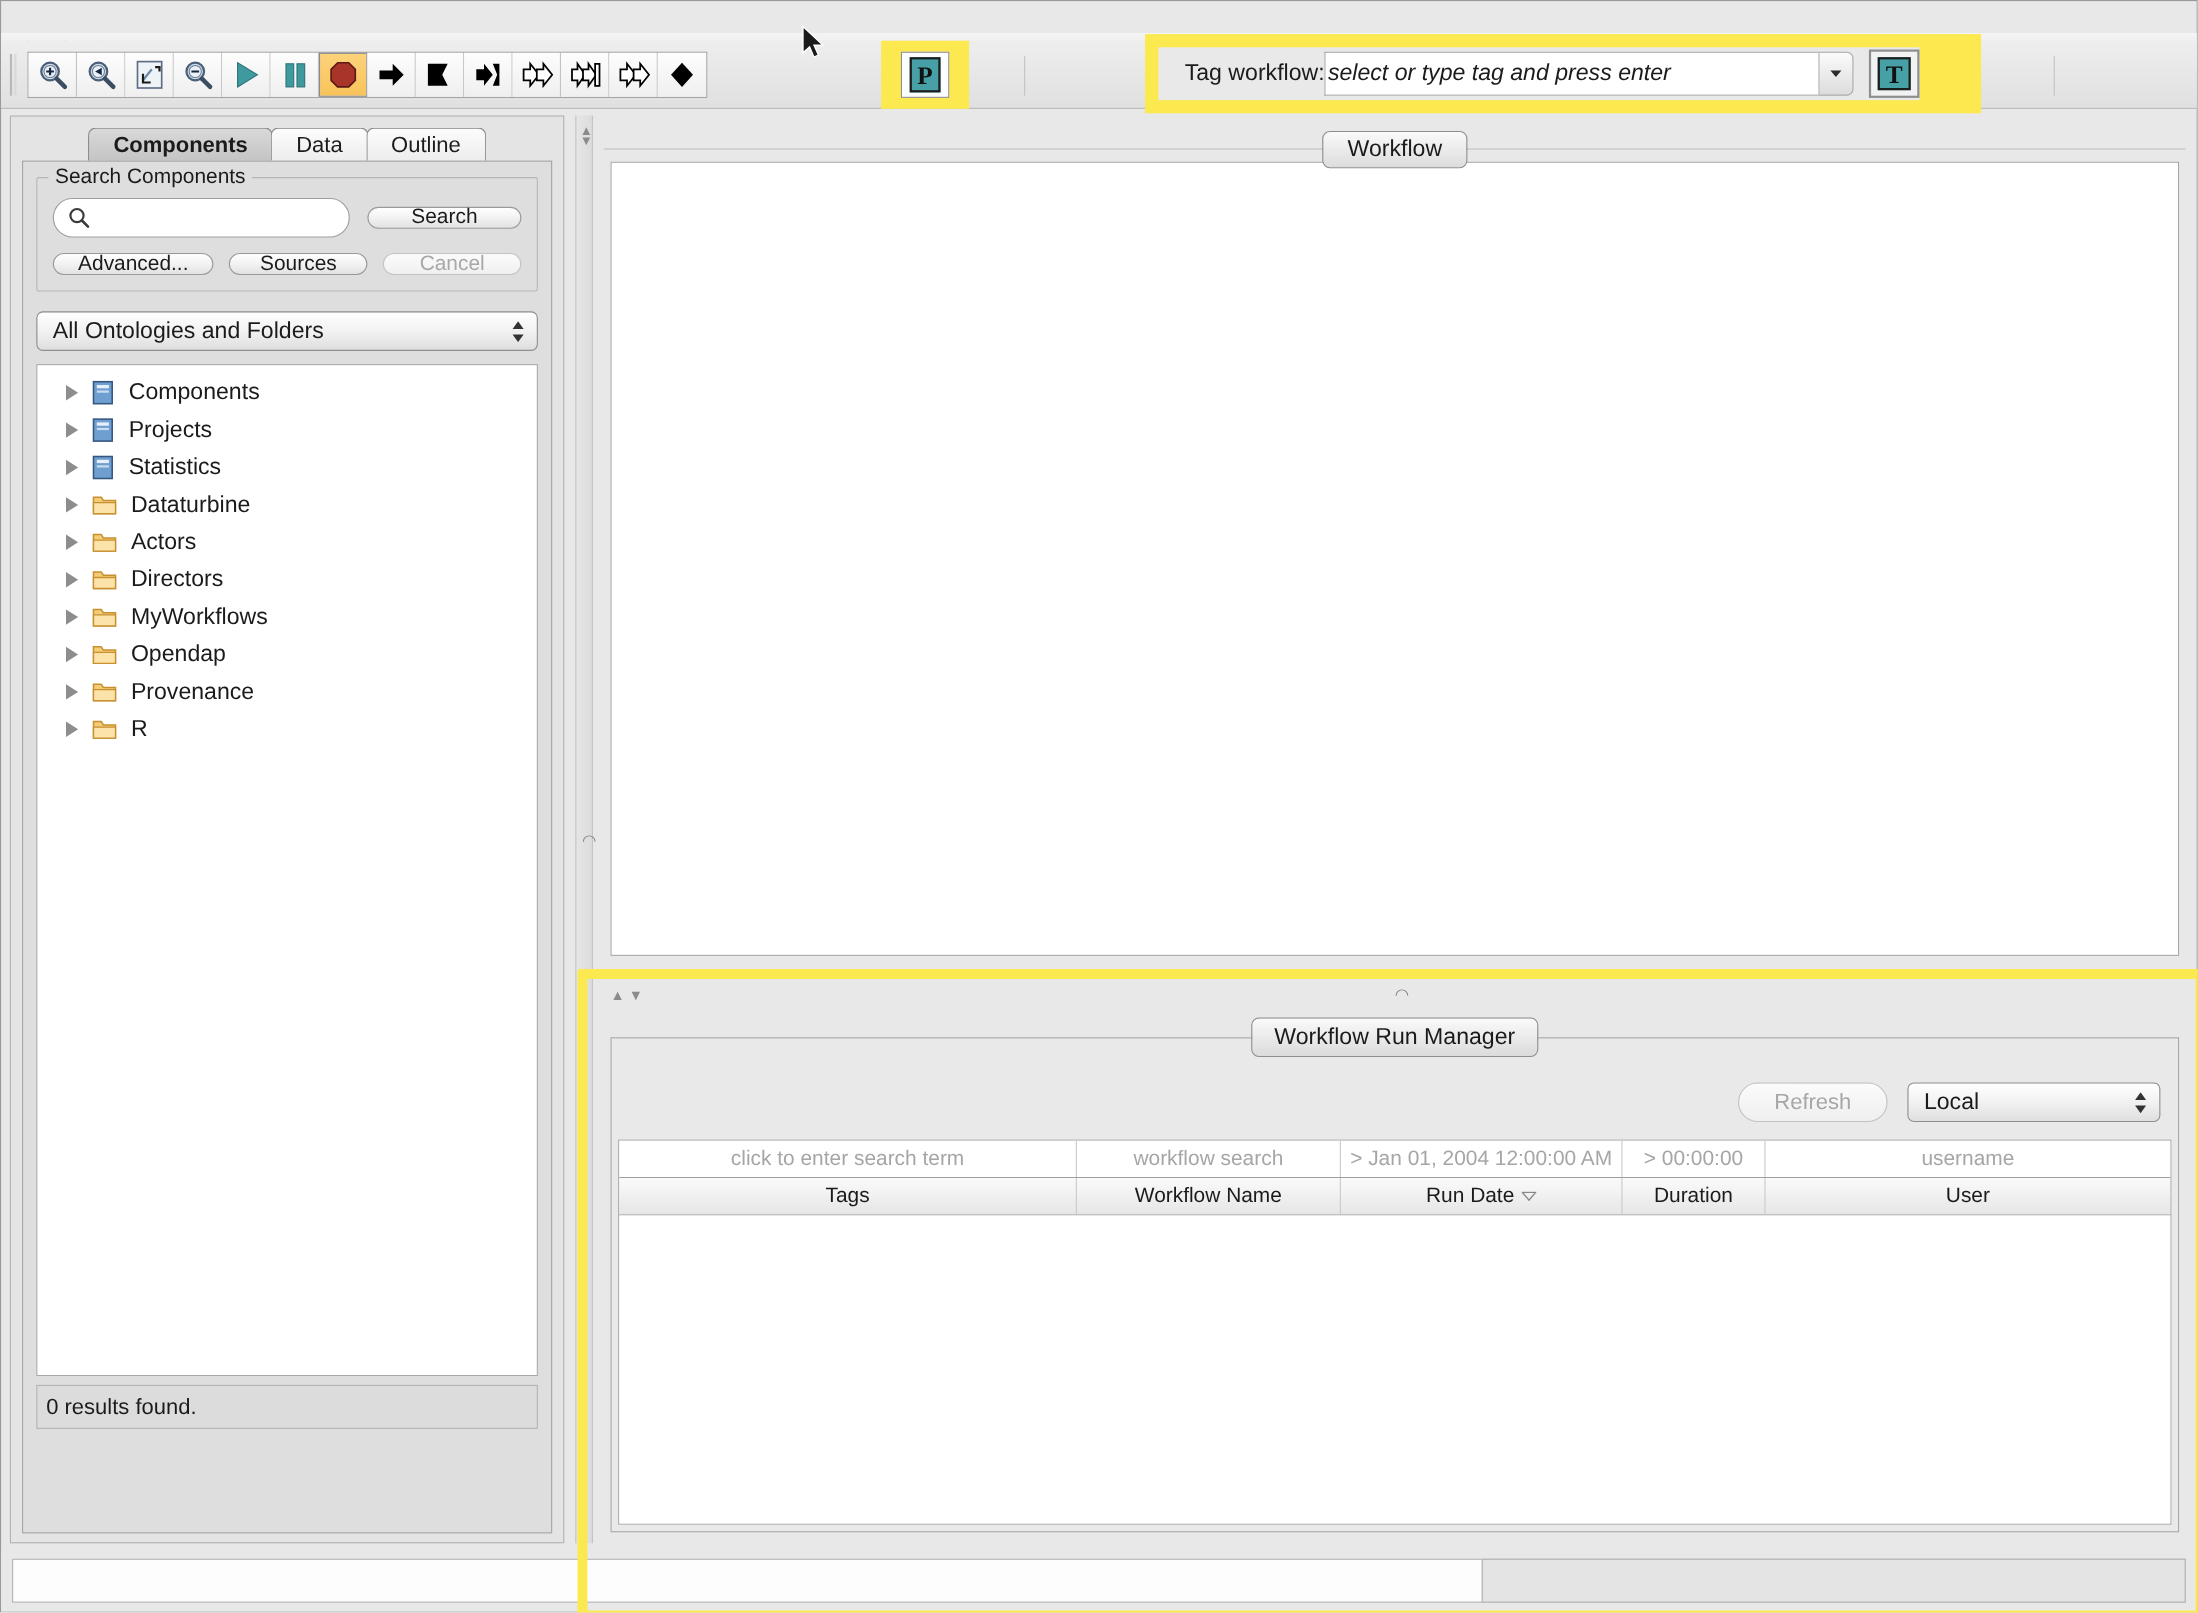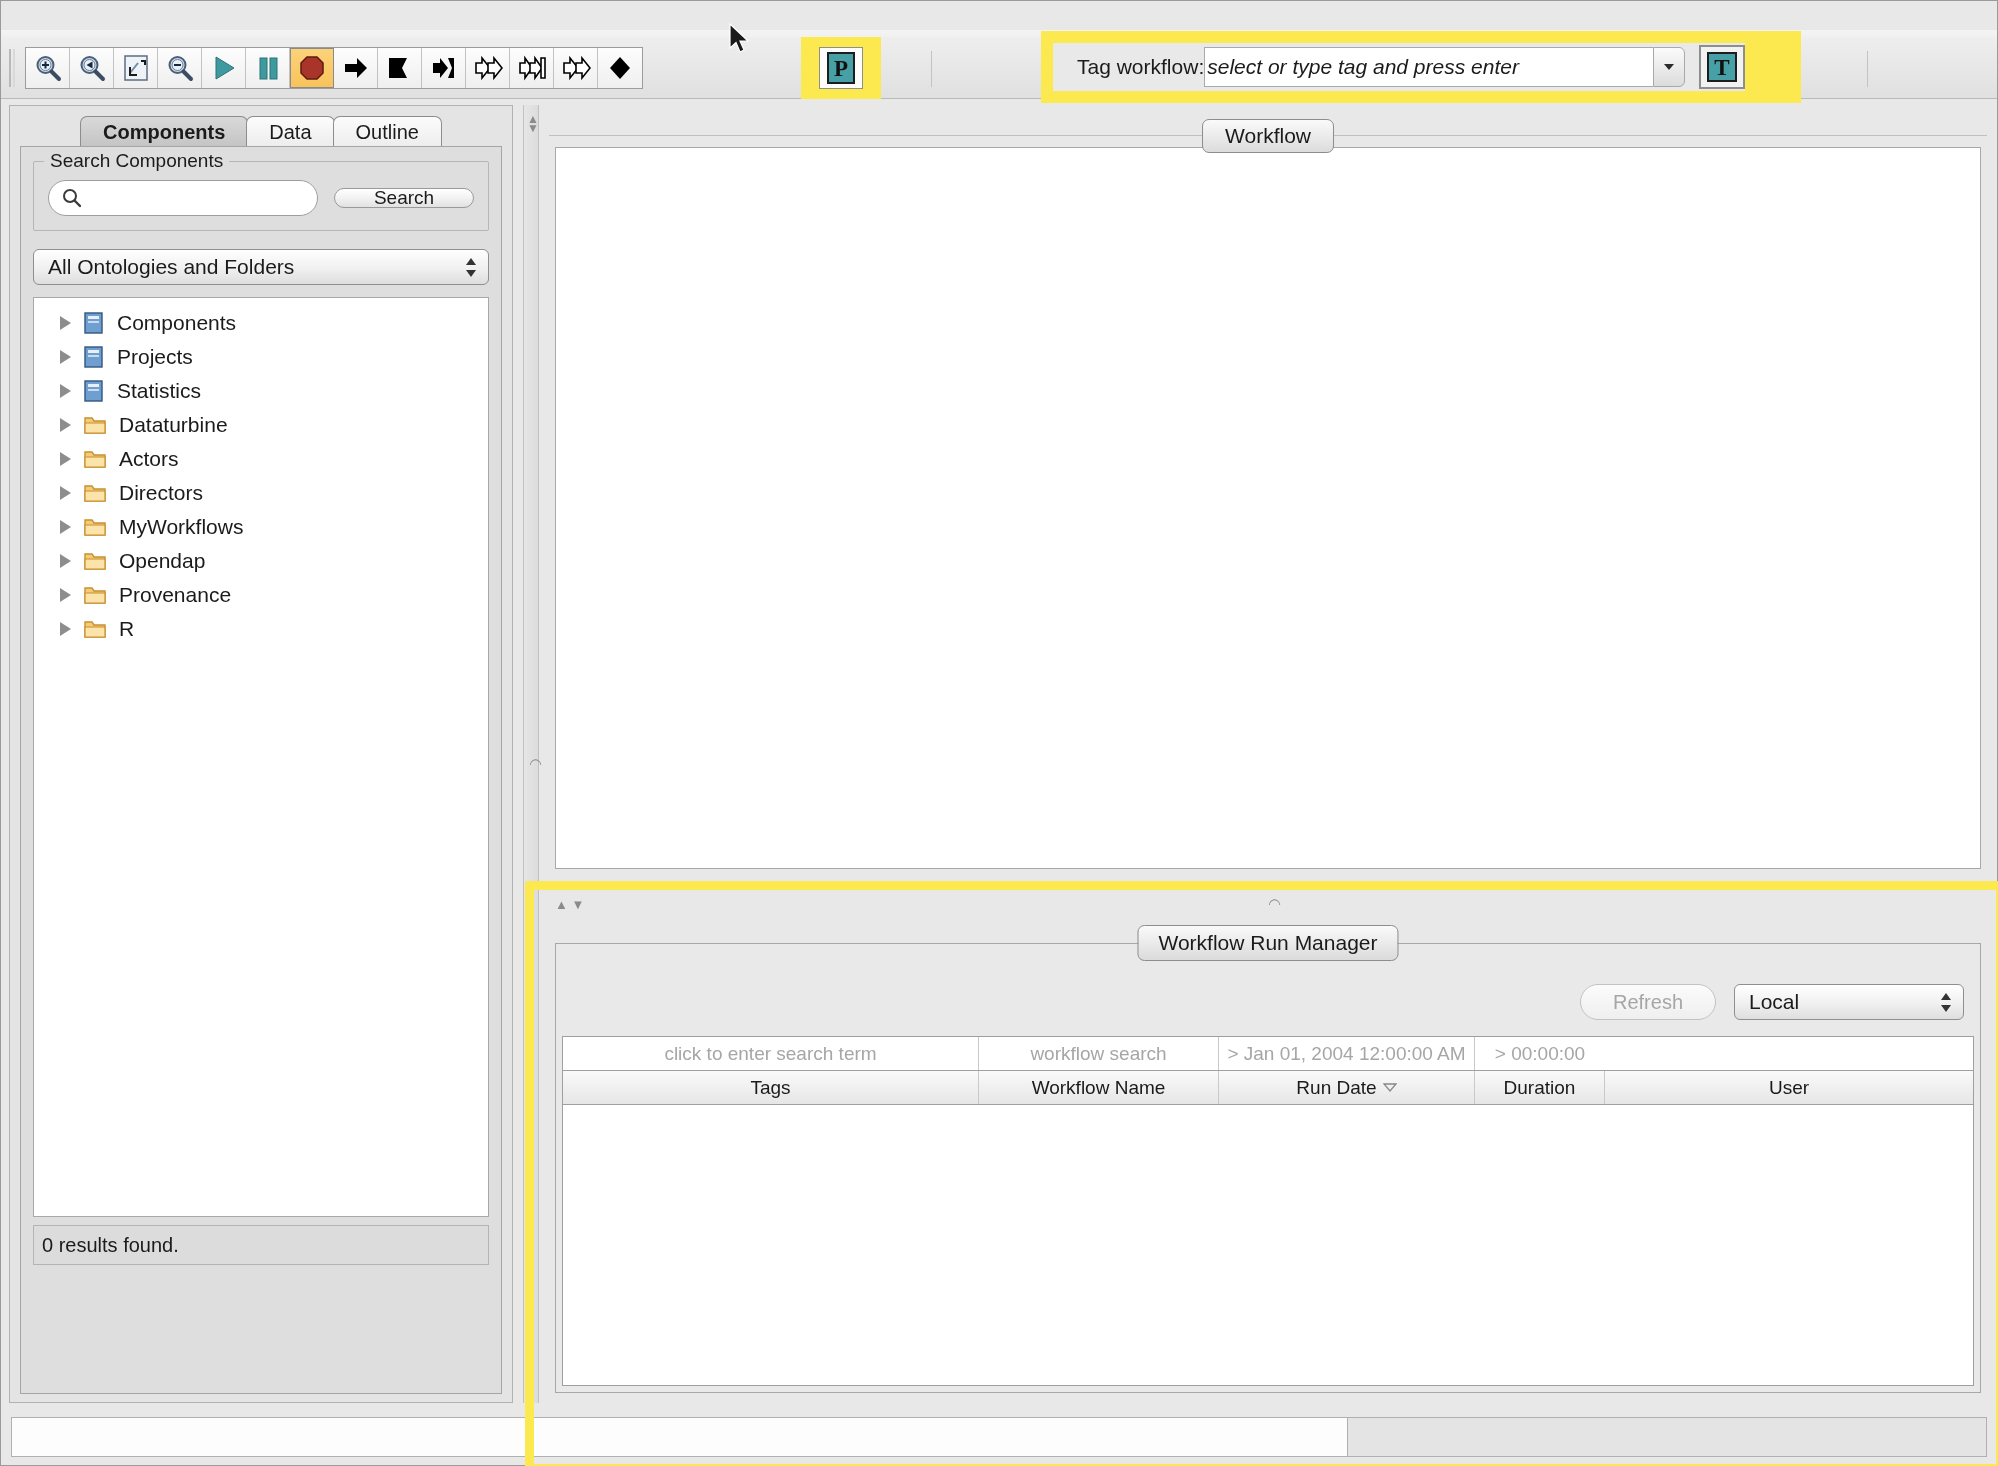--- a/index.html
+++ b/index.html
@@ -458,20 +458,25 @@
       <div class="group">
         <div class="group-title">Search Components</div>
         <div class="searchrow">
           <div class="searchfield">
             <svg width="22" height="22" viewBox="0 0 22 22">
               <circle cx="9" cy="9" r="6" fill="none" stroke="#3a3a3a" stroke-width="2"></circle>
               <path d="M13.5 13.5 L19 19" stroke="#3a3a3a" stroke-width="2.4" stroke-linecap="round"></path>
             </svg>
           </div>
           <div class="btn" style="min-width:140px;">Search</div>
+        </div>
+        <div class="btnrow">
+          <div class="btn">Advanced...</div>
+          <div class="btn">Sources</div>
+          <div class="btn dis">Cancel</div>
         </div>
       </div>
 
       <div class="combo">
         <span>All Ontologies and Folders</span>
         <span class="combo-stepper">
           <svg width="12" height="8" viewBox="0 0 12 8">
               <path d="M6 0 L11 7 L1 7 Z" fill="#333"></path>
             </svg>
           <svg width="12" height="8" viewBox="0 0 12 8">
@@ -601,20 +606,21 @@
           </span>
         </div>
       </div>
 
       <div class="table">
         <div class="filterrow">
           <div class="filtercell" style="flex:0 0 416px;">click to enter search term</div>
           <div class="filtercell" style="flex:0 0 240px;">workflow search</div>
           <div class="filtercell" style="flex:0 0 256px;">&gt; Jan 01, 2004 12:00:00 AM</div>
           <div class="filtercell" style="flex:0 0 130px;">&gt; 00:00:00</div>
+          <div class="filtercell" style="flex:1 1 auto;">username</div>
         </div>
         <div class="headrow">
           <div class="headcell" style="flex:0 0 416px;">Tags</div>
           <div class="headcell" style="flex:0 0 240px;">Workflow Name</div>
           <div class="headcell" style="flex:0 0 256px;">
             <span>Run Date</span>
             <svg width="14" height="9" viewBox="0 0 14 9">
               <path d="M1 1 L13 1 L7 8 Z" fill="none" stroke="#888" stroke-width="1.3"></path>
             </svg>
           </div>

